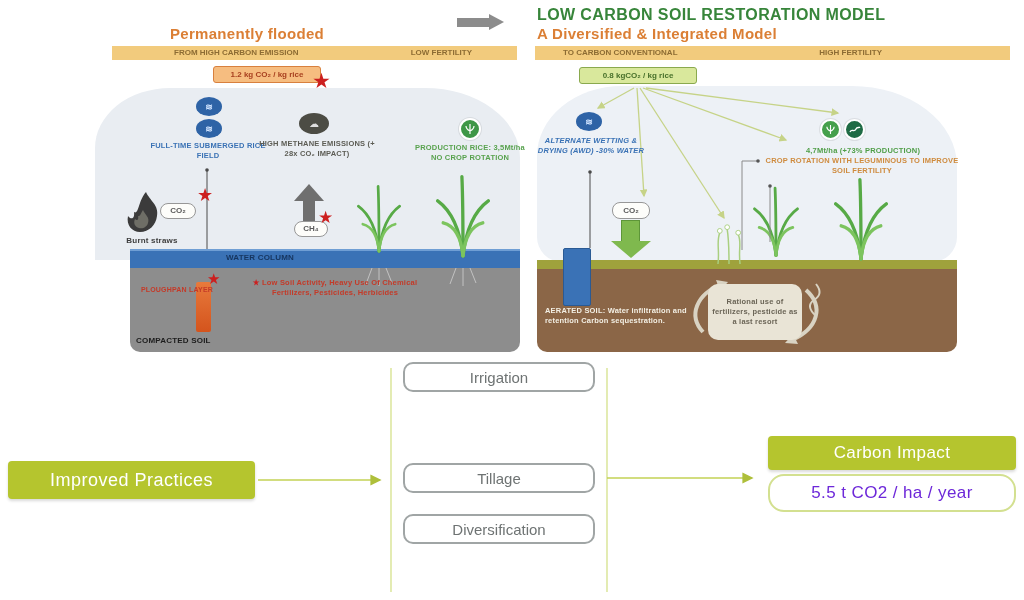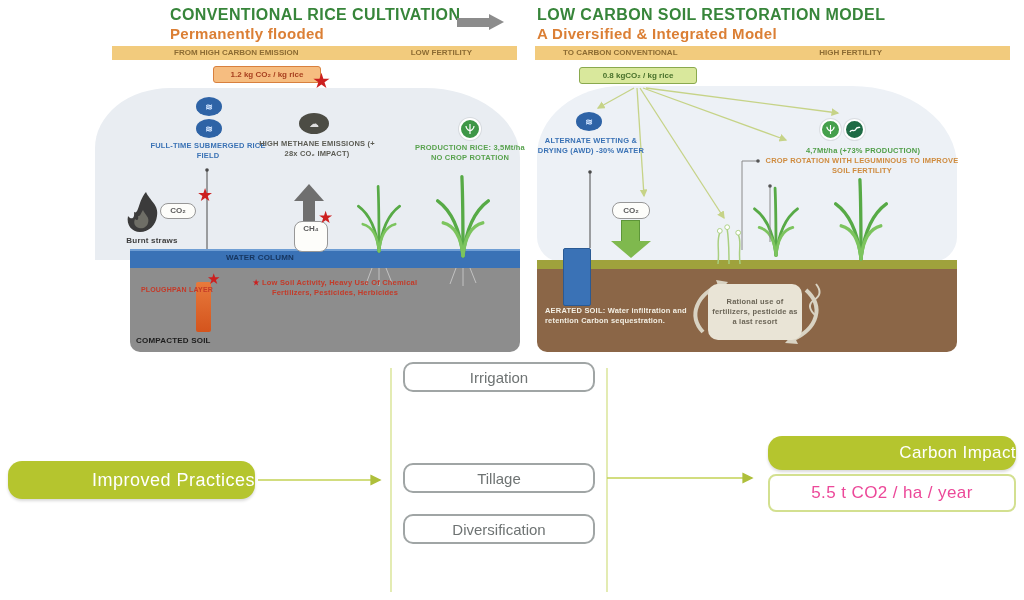--- a/index.html
+++ b/index.html
@@ -19,30 +19,29 @@
   .pill { position:absolute; background:#fdfdfa; border:1px solid #979797; border-radius:8px;
           font-size:8px; font-weight:bold; color:#5a5a5a; text-align:center; z-index:11; }
   .star { position:absolute; color:#cc1f1f; z-index:12; line-height:1; }
   .ellipse-icon { position:absolute; border-radius:50%; z-index:11; display:flex; align-items:center; justify-content:center; }
   .circle-icon { position:absolute; border-radius:50%; border:2px solid #fff; z-index:11;
                  display:flex; align-items:center; justify-content:center; box-shadow:0 0 0 1px rgba(0,0,0,.08); }
   .cloudbg { position:absolute; z-index:1; }
   .practice-box { position:absolute; left:403px; width:192px; height:30px; background:#fff;
                   border:2px solid #a0a5a5; border-radius:10px; color:#6e7373; font-size:15px;
                   line-height:27px; text-align:center; z-index:10; }
-  .limebox { position:absolute; color:#fff; text-align:right; border-radius:14px; z-index:10;
+  .limebox { position:absolute; color:#fff; text-align:center; border-radius:4px; z-index:10;
              box-shadow:0 2px 3px rgba(0,0,0,.15); }
   svg.overlay { position:absolute; left:0; top:0; z-index:5; pointer-events:none; }
 </style>
 </head>
 <body>
 
 <div id="canvas">
 
-  <div class="title" style="left:170px; top:6px;">CONVENTIONAL RICE CULTIVATION</div>
   <div class="subtitle" style="left:170px; top:25px;">Permanently flooded</div>
 
   <div class="abs" style="left:457px; top:14px; z-index:10;">
     <div style="position:absolute; left:0; top:4px; width:32px; height:9px; background:#8c8c8c;"></div>
     <div style="position:absolute; left:32px; top:0; width:0; height:0; border-top:8.5px solid transparent; border-bottom:8.5px solid transparent; border-left:15px solid #8c8c8c;"></div>
   </div>
 
   <div class="title" style="left:537px; top:6px;">LOW CARBON SOIL RESTORATION MODEL</div>
   <div class="subtitle" style="left:537px; top:25px;">A Diversified &amp; Integrated Model</div>
 
@@ -82,42 +81,42 @@
 
   <div class="pill" style="left:160px; top:203px; width:36px; height:16px; line-height:14px;">CO₂</div>
   <div class="star" style="left:197px; top:186px; font-size:18px;">★</div>
   <div class="lbl" style="left:112px; top:236px; width:80px; font-size:8px; color:#3d3d3d;">Burnt straws</div>
 
   <div class="abs" style="left:294px; top:184px; z-index:6;">
     <div style="position:absolute; left:0; top:0; width:0; height:0; border-left:15px solid transparent; border-right:15px solid transparent; border-bottom:17px solid #6f6f6f;"></div>
     <div style="position:absolute; left:9px; top:16px; width:12px; height:25px; background:#6f6f6f;"></div>
   </div>
   <div class="star" style="left:318px; top:209px; font-size:17px;">★</div>
-  <div class="pill" style="left:294px; top:221px; width:34px; height:31px; line-height:14px;">CH₄</div>
+  <div class="pill" style="left:294px; top:221px; width:34px; height:16px; line-height:14px;">CH₄</div>
 
   <div class="abs" style="left:130px; top:249px; width:390px; height:19px; background:#3a72b6; border-top:2px solid #6f9ed4; z-index:4;"></div>
   <div class="lbl" style="left:200px; top:253px; width:120px; font-size:8px; color:#16355f;">WATER COLUMN</div>
 
   <div class="abs" style="left:130px; top:268px; width:390px; height:84px; background:#8d8d8d; border-radius:0 0 10px 10px; z-index:2;"></div>
   <div class="star" style="left:207px; top:271px; font-size:15px;">★</div>
   <div class="lbl" style="left:137px; top:285px; width:80px; font-size:7px; color:#c43a28;">PLOUGHPAN LAYER</div>
   <div class="abs" style="left:196px; top:282px; width:15px; height:50px; background:linear-gradient(#e87a3c,#d4541d); border-radius:2px; z-index:6;"></div>
   <div class="lbl" style="left:246px; top:278px; width:178px; font-size:7.5px; color:#c43a28;">
     <span class="abs" style="position:static; color:#cc1f1f;">★ </span><span>Low Soil Activity, Heavy Use Of Chemical Fertilizers, Pesticides, Herbicides</span>
   </div>
   <div class="lbl" style="left:136px; top:336px; width:100px; font-size:8px; color:#1c1c1c; text-align:left;">COMPACTED SOIL</div>
 
   <div class="cloudbg" style="left:537px; top:86px; width:420px; height:176px; background:#edf1f6; border-radius:85px 105px 25px 25px / 70px 80px 25px 25px;"></div>
 
   <div class="badge" style="left:579px; top:67px; width:118px; background:#d9e89c; border:1px solid #8aa94e; color:#47702a;">0.8 kgCO₂ / kg rice</div>
 
   <div class="ellipse-icon" style="left:576px; top:112px; width:26px; height:19px; background:#2e63a6;">
       <span style="color:#cfe3ff; font-size:9px; font-weight:bold;">≋</span>
     </div>
-  <div class="lbl" style="left:530px; top:136px; width:122px; font-size:7.5px; color:#3a72b5;">ALTERNATE WETTING &amp; DRYING (AWD) -30% WATER</div>
+  <div class="lbl" style="left:530px; top:136px; width:122px; font-size:7.5px; color:#3a72b5;font-style:italic;">ALTERNATE WETTING &amp; DRYING (AWD) -30% WATER</div>
 
   <div class="circle-icon" style="left:820px; top:119px; width:21px; height:21px; background:#45a04b;">
     <svg width="11" height="11" viewBox="0 0 12 12">
         <path d="M6,11 C6,7 6,4 6,1 M6,8 C4,7 2,5 2,3 M6,8 C8,7 10,5 10,3" stroke="#fff" stroke-width="1.2" fill="none"></path>
       </svg>
   </div>
   <div class="circle-icon" style="left:844px; top:119px; width:21px; height:21px; background:#1f6b45;">
     <svg width="12" height="10" viewBox="0 0 12 10">
         <path d="M1,7 C3,3 5,8 7,4 C8,2 10,3 11,2" stroke="#fff" stroke-width="1.4" fill="none"></path>
       </svg>
@@ -226,16 +225,16 @@
     <line x1="607" y1="478" x2="752" y2="478" stroke="#c3d254" stroke-width="1.6" marker-end="url(#ah2)"></line>
   </svg>
 
   <div class="limebox" style="left:8px; top:461px; width:247px; height:38px; font-size:18px; line-height:38px; background:#b5c52e; letter-spacing:.5px;">Improved Practices</div>
 
   <div class="practice-box" style="top:362px;">Irrigation</div>
   <div class="practice-box" style="top:463px;">Tillage</div>
   <div class="practice-box" style="top:514px;">Diversification</div>
 
   <div class="limebox" style="left:768px; top:436px; width:248px; height:34px; font-size:17px; line-height:34px; background:#b5c52e; letter-spacing:.4px;">Carbon Impact</div>
-  <div class="abs" style="left:768px; top:474px; width:248px; height:38px; background:#fff; border:2px solid #d3e090; border-radius:8px;
-              color:#ec4899; font-size:17px; line-height:34px; text-align:center; z-index:10; letter-spacing:.4px;">5.5 t CO2 / ha / year</div>
+  <div class="abs" style="left:768px; top:474px; width:248px; height:38px; background:#fff; border:2px solid #d3e090; border-radius:16px;
+              color:#6d28d9; font-size:17px; line-height:34px; text-align:center; z-index:10; letter-spacing:.4px;">5.5 t CO2 / ha / year</div>
 
 </div>
 
 </body></html>

